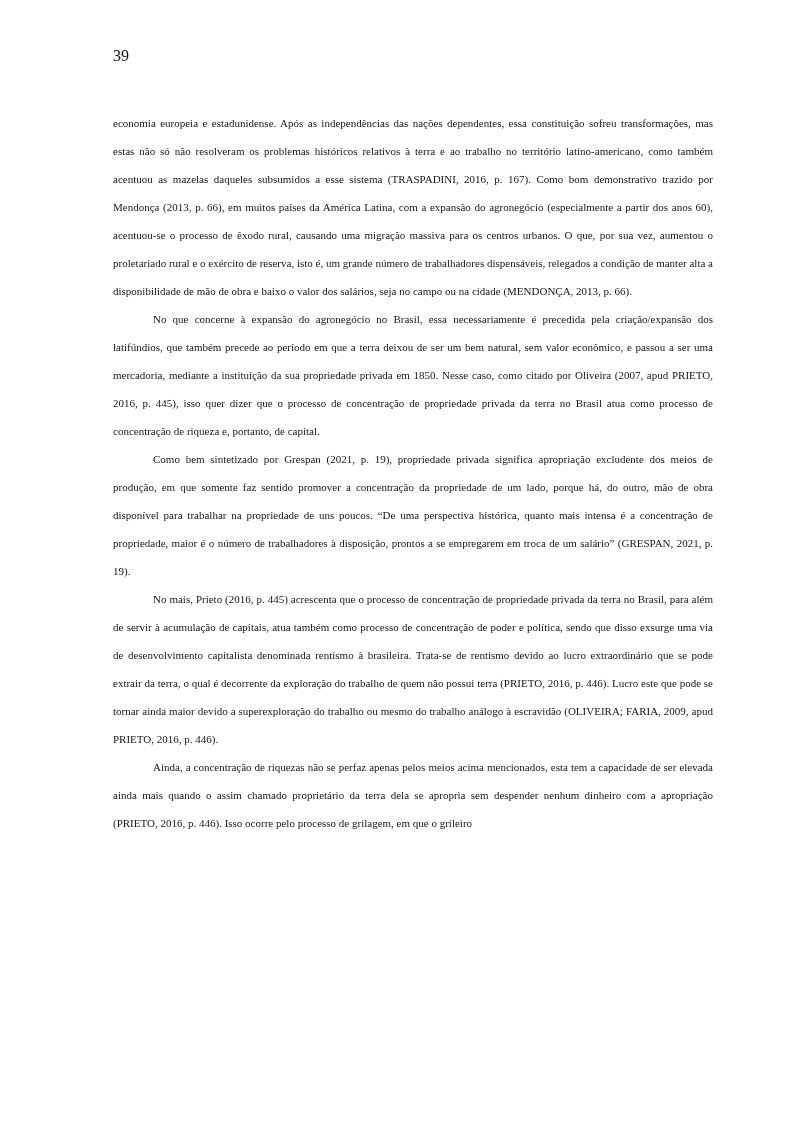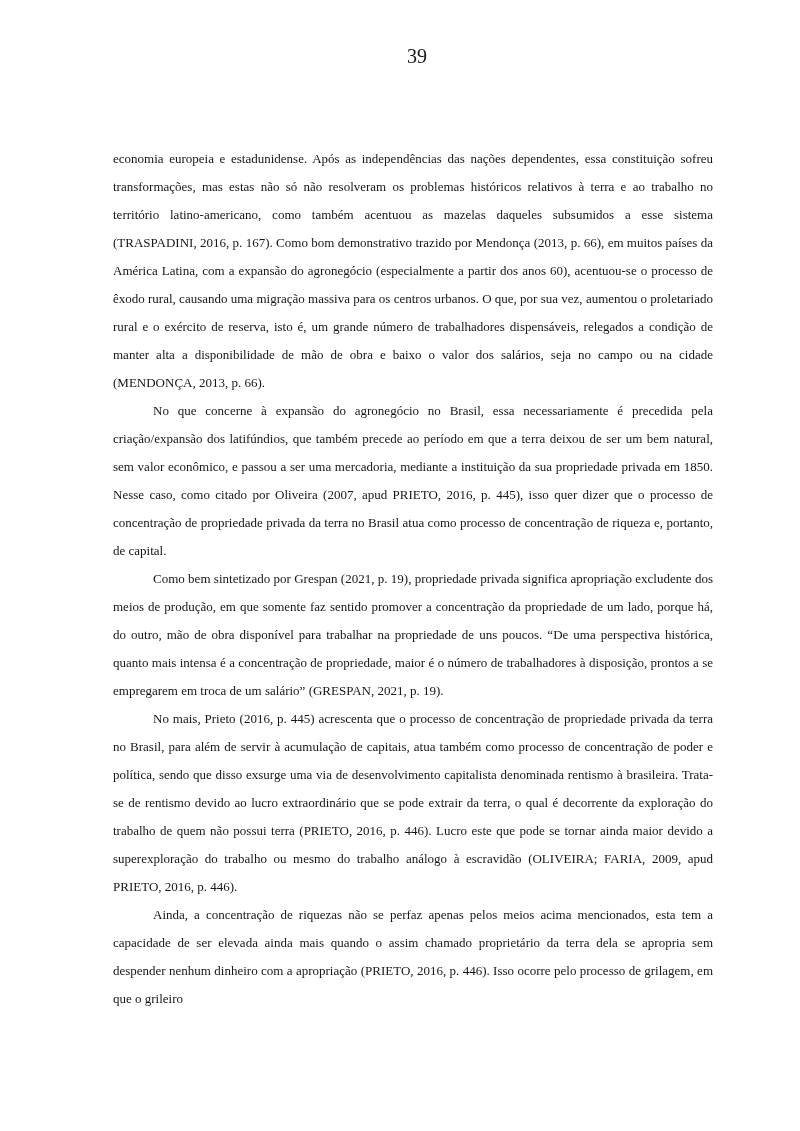--- a/index.html
+++ b/index.html
@@ -11,35 +11,34 @@
     background: #ffffff;
     color: #161616;
     font-family: "Liberation Serif", "DejaVu Serif", serif;
     overflow: hidden;
   }
   .page-number {
     position: absolute;
     top: 46px;
     left: 113px;
     width: 608px;
-    text-align: center;
-    font-size: 20px;
+    text-align: left;
+    font-size: 16px;
     line-height: 20px;
     color: #161616;
   }
   .text-block {
     position: absolute;
     top: 109px;
     left: 113px;
     width: 600px;
-    font-size: 13px;
+    font-size: 11px;
     line-height: 28px;
     text-align: justify;
     text-justify: inter-word;
-    margin-top: 36px;
   }
   .text-block p {
     margin: 0;
     padding: 0;
     text-indent: 40px;
   }
   .text-block p.continuation {
     text-indent: 0;
   }
 </style>

